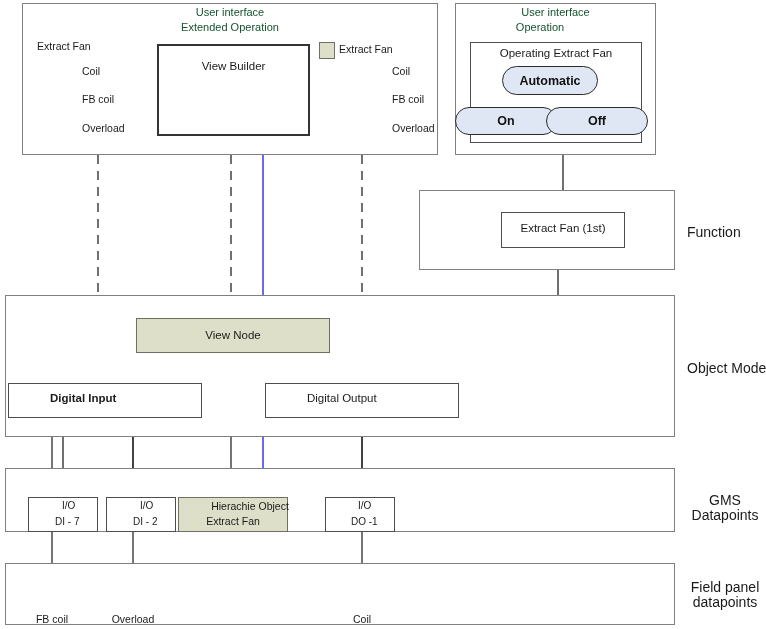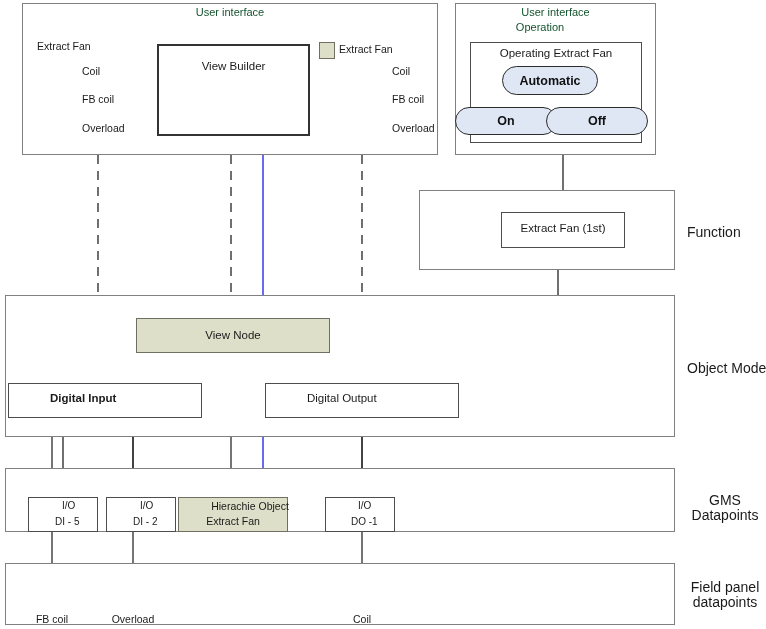--- a/index.html
+++ b/index.html
@@ -200,20 +200,21 @@
     <g stroke="#2b2b2b" stroke-width="1.4" fill="#fff">
       <rect x="332" y="506" width="17" height="15"></rect>
       <path d="M340,513.5 L361,513.5" marker-end="url(#ahSmall)" fill="none"></path>
       <path d="M340,506 L340,521" stroke="#fff" stroke-width="2.4"></path>
       <path d="M332,506 L332,521" stroke="#2b2b2b" stroke-width="1.4"></path>
     </g>
   </svg>
 
   <div class="abs panel" style="left:22px;top:3px;width:416px;height:152px;"></div>
   <div class="t ttl t-center" style="left:160px;top:6px;width:140px;">User interface</div>
+  <div class="t ttl t-center" style="left:150px;top:21px;width:160px;">Extended Operation</div>
 
   <div class="t lbl-sm" style="left:37px;top:40px;">Extract Fan</div>
 
   <div class="t lbl-sm" style="left:82px;top:65px;">Coil</div>
   <div class="t lbl-sm" style="left:82px;top:93px;">FB coil</div>
   <div class="t lbl-sm" style="left:82px;top:122px;">Overload</div>
 
   <div class="abs box-dark" style="left:157px;top:44px;width:153px;height:92px;"></div>
   <div class="t lbl t-center" style="left:157px;top:54px;width:153px;margin-top:6px;">View Builder</div>
 
@@ -257,21 +258,21 @@
 
   <div class="abs panel-thin" style="left:265px;top:383px;width:194px;height:35px;"></div>
   <div class="t lbl" style="left:307px;top:392px;">Digital Output</div>
 
   <div class="abs panel" style="left:5px;top:468px;width:670px;height:64px;"></div>
   <div class="t side t-center" style="left:687px;top:492px;width:76px;">GMS</div>
   <div class="t side t-center" style="left:683px;top:507px;width:84px;">Datapoints</div>
 
   <div class="abs panel-thin" style="left:28px;top:497px;width:70px;height:35px;"></div>
   <div class="t lbl-tiny" style="left:62px;top:500px;">I/O</div>
-  <div class="t lbl-tiny" style="left:55px;top:516px;">DI - 5</div>
+  <div class="t lbl-tiny" style="left:55px;top:516px;">DI - 7</div>
 
   <div class="abs panel-thin" style="left:106px;top:497px;width:70px;height:35px;"></div>
   <div class="t lbl-tiny" style="left:140px;top:500px;">I/O</div>
   <div class="t lbl-tiny" style="left:133px;top:516px;">DI - 2</div>
 
   <div class="abs fill-olive" style="left:178px;top:497px;width:110px;height:35px;"></div>
   <div class="t lbl-sm t-center" style="left:178px;top:500px;width:110px;padding-left:17px;">Hierachie Object</div>
   <div class="t lbl-sm t-center" style="left:178px;top:515px;width:110px;">Extract Fan</div>
 
   <div class="abs panel-thin" style="left:325px;top:497px;width:70px;height:35px;"></div>

